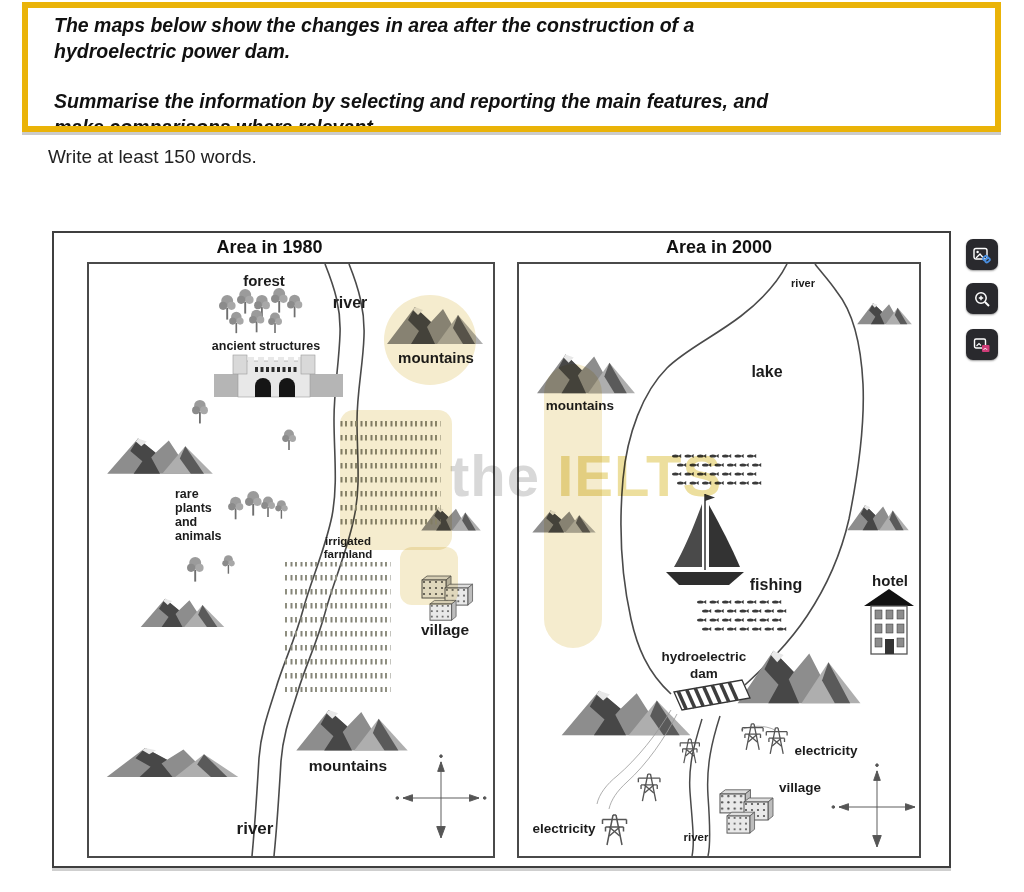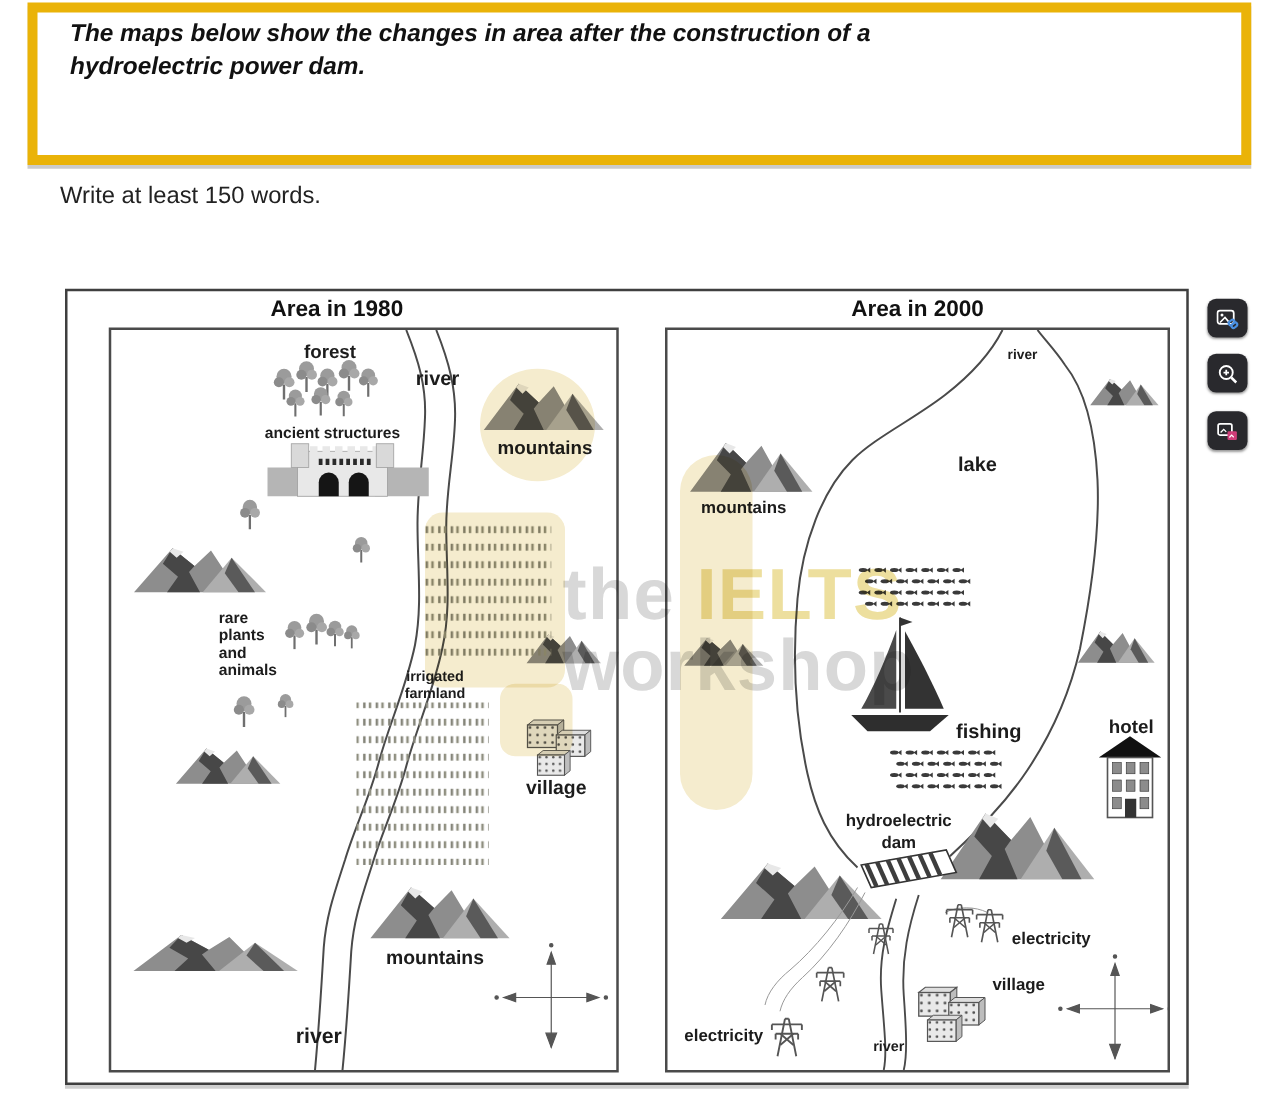--- a/index.html
+++ b/index.html
@@ -1,30 +1,30 @@
 <!DOCTYPE html>
 <html><head>
 <meta charset="utf-8">
 <style>
   html,body{margin:0;padding:0;background:#fff;}
   .page{position:relative;width:1024px;height:892px;background:#fff;overflow:hidden;
         font-family:"Liberation Sans",sans-serif;color:#1a1a1a;}
   
   .task-box{position:absolute;left:22px;top:2px;width:979px;height:130px;box-sizing:border-box;
-            border:8px solid #eab308;background:#fff;box-shadow:0 3px 0 rgba(140,140,140,.45);
+            border:6px solid #eab308;background:#fff;box-shadow:0 3px 0 rgba(140,140,140,.45);
             padding:4px 0 0 26px;overflow:hidden;}
   .task-box p{margin:0 0 24px 0;width:745px;font-size:19.5px;line-height:26px;
               font-weight:bold;font-style:italic;color:#111;}
   .word-note{position:absolute;left:48px;top:146px;font-size:19px;color:#222;}
   
   .figure-box{position:absolute;left:52px;top:231px;width:899px;height:637px;box-sizing:border-box;
               border:2px solid #3f3f3f;background:#fff;box-shadow:0 3px 0 rgba(160,160,160,.5);}
   .map-panel{position:absolute;top:29px;width:365px;height:596px;}
   .map-panel.left{left:33px;}
-  .map-panel.right{left:478px;width:404px;}
+  .map-panel.right{left:463px;width:404px;}
   .map-title{position:absolute;top:-25px;left:0;width:100%;text-align:center;
              font-size:18px;font-weight:bold;color:#111;}
   svg.map-canvas{display:block;border:2px solid #4a4a4a;background:#fff;}
   .lbl{font-family:"Liberation Sans",sans-serif;font-weight:600;fill:#1c1c1c;}
   
   .blob{position:absolute;background:#f5ecce;mix-blend-mode:multiply;pointer-events:none;}
   .blob.b1{left:330px;top:62px;width:92px;height:90px;border-radius:50%;}
   .blob.b2{left:490px;top:131px;width:58px;height:284px;border-radius:29px;}
   .blob.b3{left:286px;top:177px;width:112px;height:140px;border-radius:14px;}
   .blob.b4{left:346px;top:314px;width:58px;height:58px;border-radius:12px;}
@@ -38,20 +38,21 @@
            display:flex;align-items:center;justify-content:center;cursor:pointer;}
   .act-btn.b1{top:0;} .act-btn.b2{top:44px;} .act-btn.b3{top:90px;}
 </style>
 </head>
 <body>
 
 <div class="page">
 
   <div class="task-box">
     <p>The maps below show the changes in area after the construction of a hydroelectric power dam.</p>
+    <p>Summarise the information by selecting and reporting the main features, and make comparisons where relevant.</p>
   </div>
   <div class="word-note">Write at least 150 words.</div>
 
   <div class="figure-box">
 
     <div class="map-panel left">
       <div class="map-title">Area in 1980</div>
       <svg class="map-canvas" width="404" height="592" viewBox="0 0 404 592">
         <defs>
           <g id="mtn">
@@ -319,21 +320,20 @@
     </div>
 
     <div class="blob b1"></div>
     <div class="blob b2"></div>
     <div class="blob b3"></div>
     <div class="blob b4"></div>
 
     <div class="watermark">
       <div><span>the</span>
         <span class="wm-yellow">IELTS</span></div>
-      <div>workshop</div>
     </div>
   </div>
 
   <div class="action-buttons">
     <div class="act-btn b1">
       <svg width="18" height="18" viewBox="0 0 18 18">
         <rect x="1" y="2.5" width="13" height="10.5" rx="2" fill="none" stroke="#fff" stroke-width="1.4"></rect>
         <circle cx="4.6" cy="6" r="1.2" fill="#fff"></circle>
         <path d="M3,12 L7,8 L10,11.5" fill="none" stroke="#fff" stroke-width="1.3"></path>
         <g fill="none" stroke="#4a8fe0" stroke-width="1.8">

